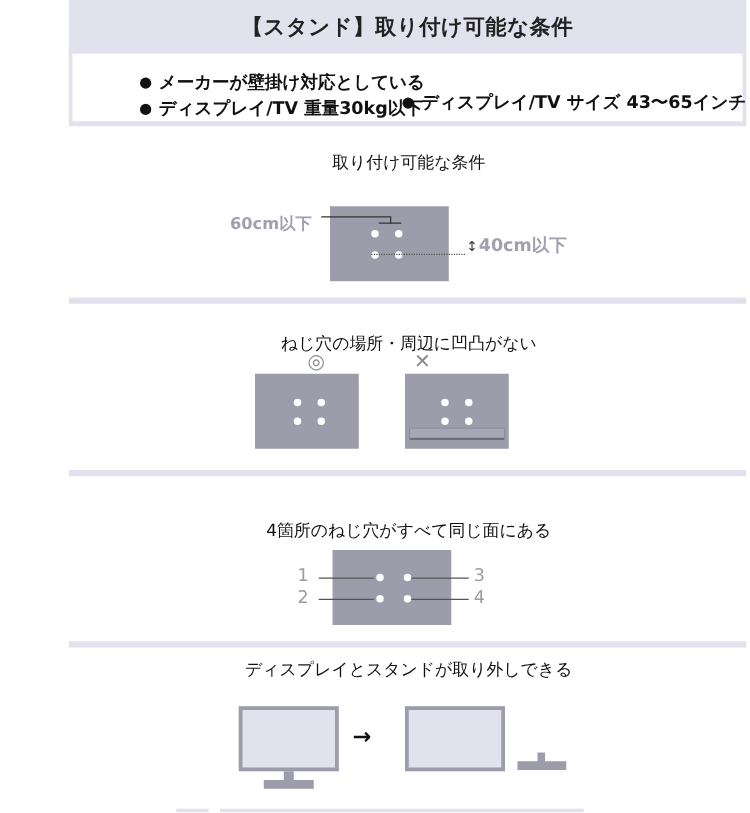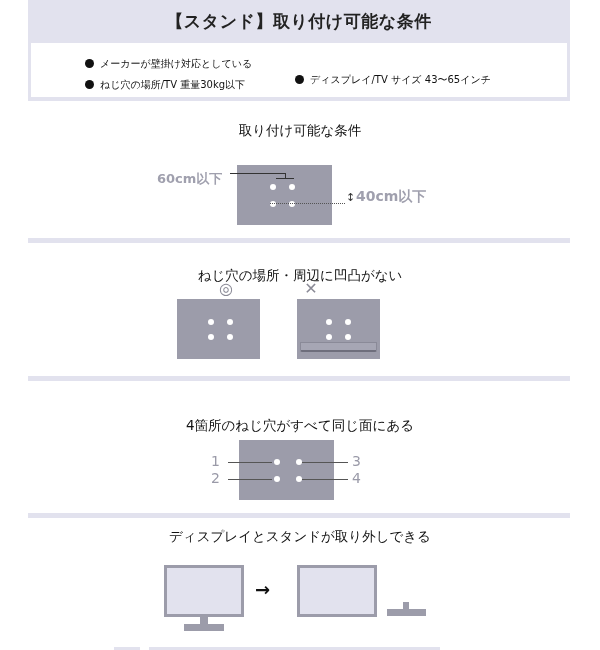--- a/index.html
+++ b/index.html
@@ -1,24 +1,24 @@
 <!DOCTYPE html>
 <html><head>
 <meta charset="utf-8">
 <style>
   html, body { margin:0; padding:0; background:#ffffff; }
   body { width:600px; height:650px; position:relative; overflow:hidden;
          font-family:"DejaVu Sans","Liberation Sans",sans-serif; color:#1a1a1a; }
-  .abs { position:absolute; }
+  .abs { position:absolute;margin-left:27px; }
   .header { top:0; height:43px; background:#e2e2ee; left:28px; width:542px;
             display:flex; align-items:center; justify-content:center;
             font-size:17px; font-weight:bold; color:#222; letter-spacing:0.5px; }
   .conds { top:43px; left:28px; width:542px; height:58px; background:#e2e2ee; }
   .conds-inner { position:absolute; left:3px; top:0; right:3px; bottom:4px; background:#fff; }
-  .cond { position:absolute; font-size:10px; font-weight:normal; color:#111; white-space:nowrap; }
+  .cond { position:absolute; font-size:14px; font-weight:bold; color:#111; white-space:nowrap; }
   .cond .dot { display:inline-block; width:9px; height:9px; border-radius:50%; background:#111;
                margin-right:6px; vertical-align:-1px; }
   .divider { left:28px; width:542px; height:5px; background:#e2e2ee; }
   .title { left:0; width:600px; text-align:center; font-size:13.5px; color:#111; line-height:18px; }
   .gray-rect { background:#9c9caa; }
   .hole { position:absolute; width:6px; height:6px; border-radius:50%; background:#fff; }
   .glabel { font-size:13px; font-weight:bold; color:#a0a0ae; white-space:nowrap; }
   .num { font-size:14px; color:#9a9aa8; }
   .symbol { font-size:16px; color:#8a8a96; text-align:center; width:30px; }
   .line { background:#333; height:1px; }
@@ -32,21 +32,21 @@
 
 <div class="abs conds">
   <div class="conds-inner">
     <div class="cond" style="left:54px; top:14px;">
       <span class="dot"></span><span>メーカーが壁掛け対応としている</span>
     </div>
     <div class="cond" style="left:264px; top:30px;">
       <span class="dot"></span><span>ディスプレイ/TV サイズ 43〜65インチ</span>
     </div>
     <div class="cond" style="left:54px; top:35px;">
-      <span class="dot"></span><span>ねじ穴の場所/TV 重量30kg以下</span>
+      <span class="dot"></span><span>ディスプレイ/TV 重量30kg以下</span>
     </div>
   </div>
 </div>
 
 <div class="abs title" style="top:121px;">
   <div>取り付け可能な条件</div>
 </div>
 <div class="abs gray-rect" style="left:237px; top:165px; width:95px; height:60px;">
   <div class="hole" style="left:33px; top:19px;"></div>
   <div class="hole" style="left:52px; top:19px;"></div>

